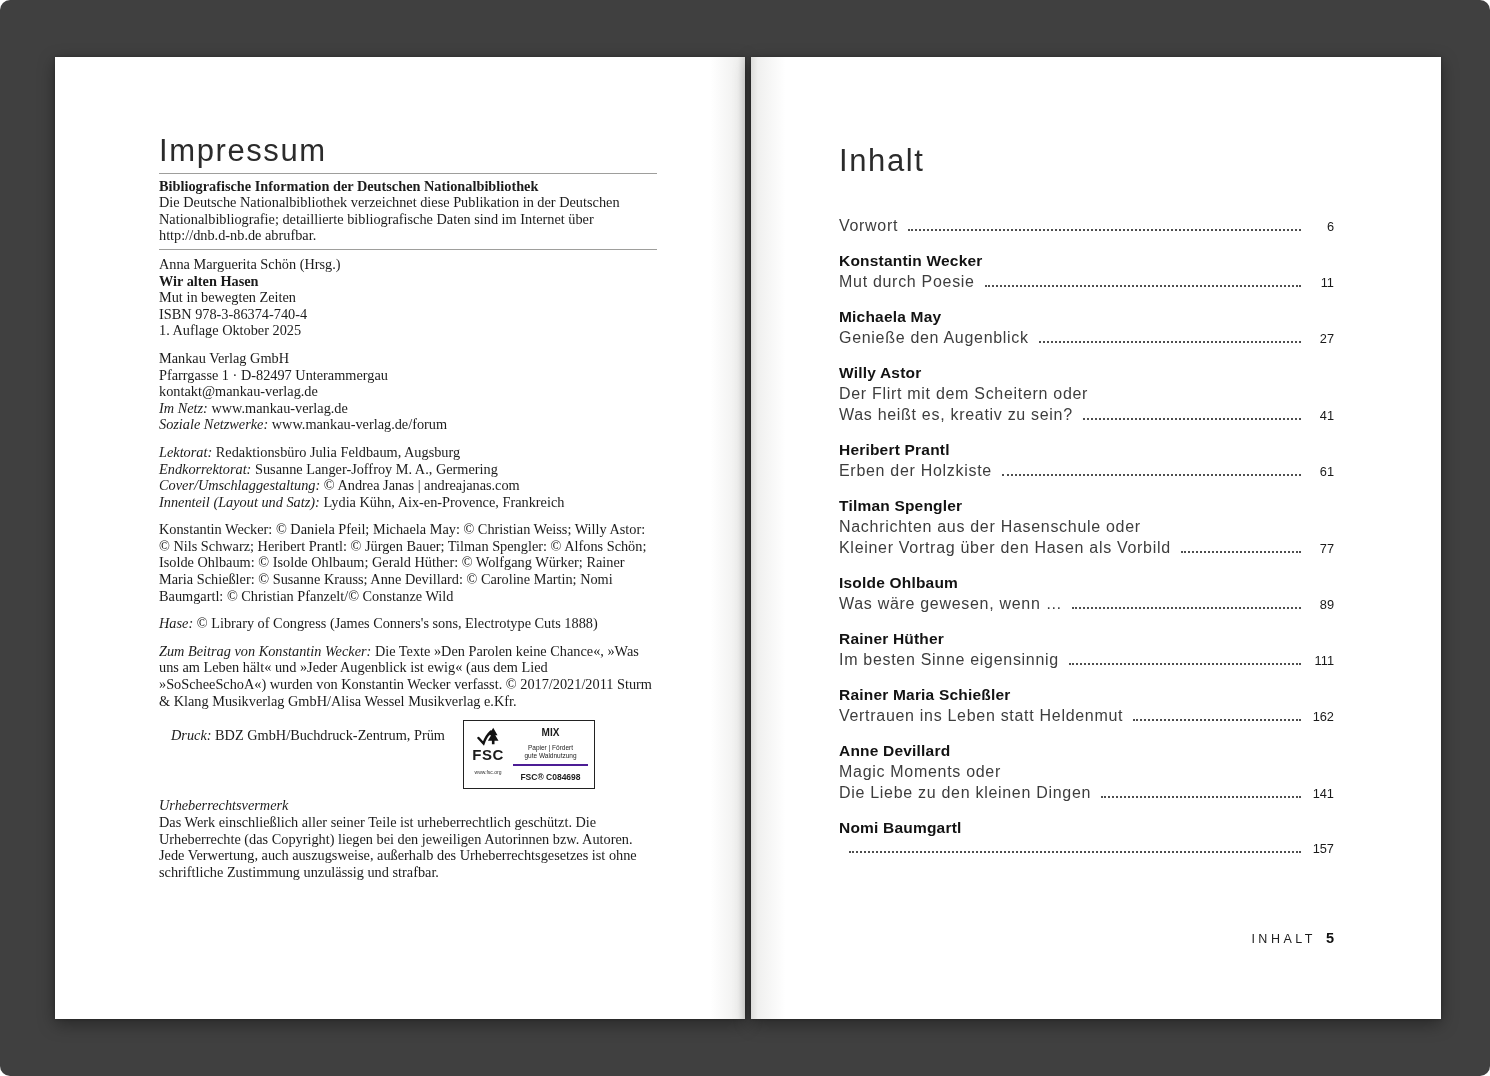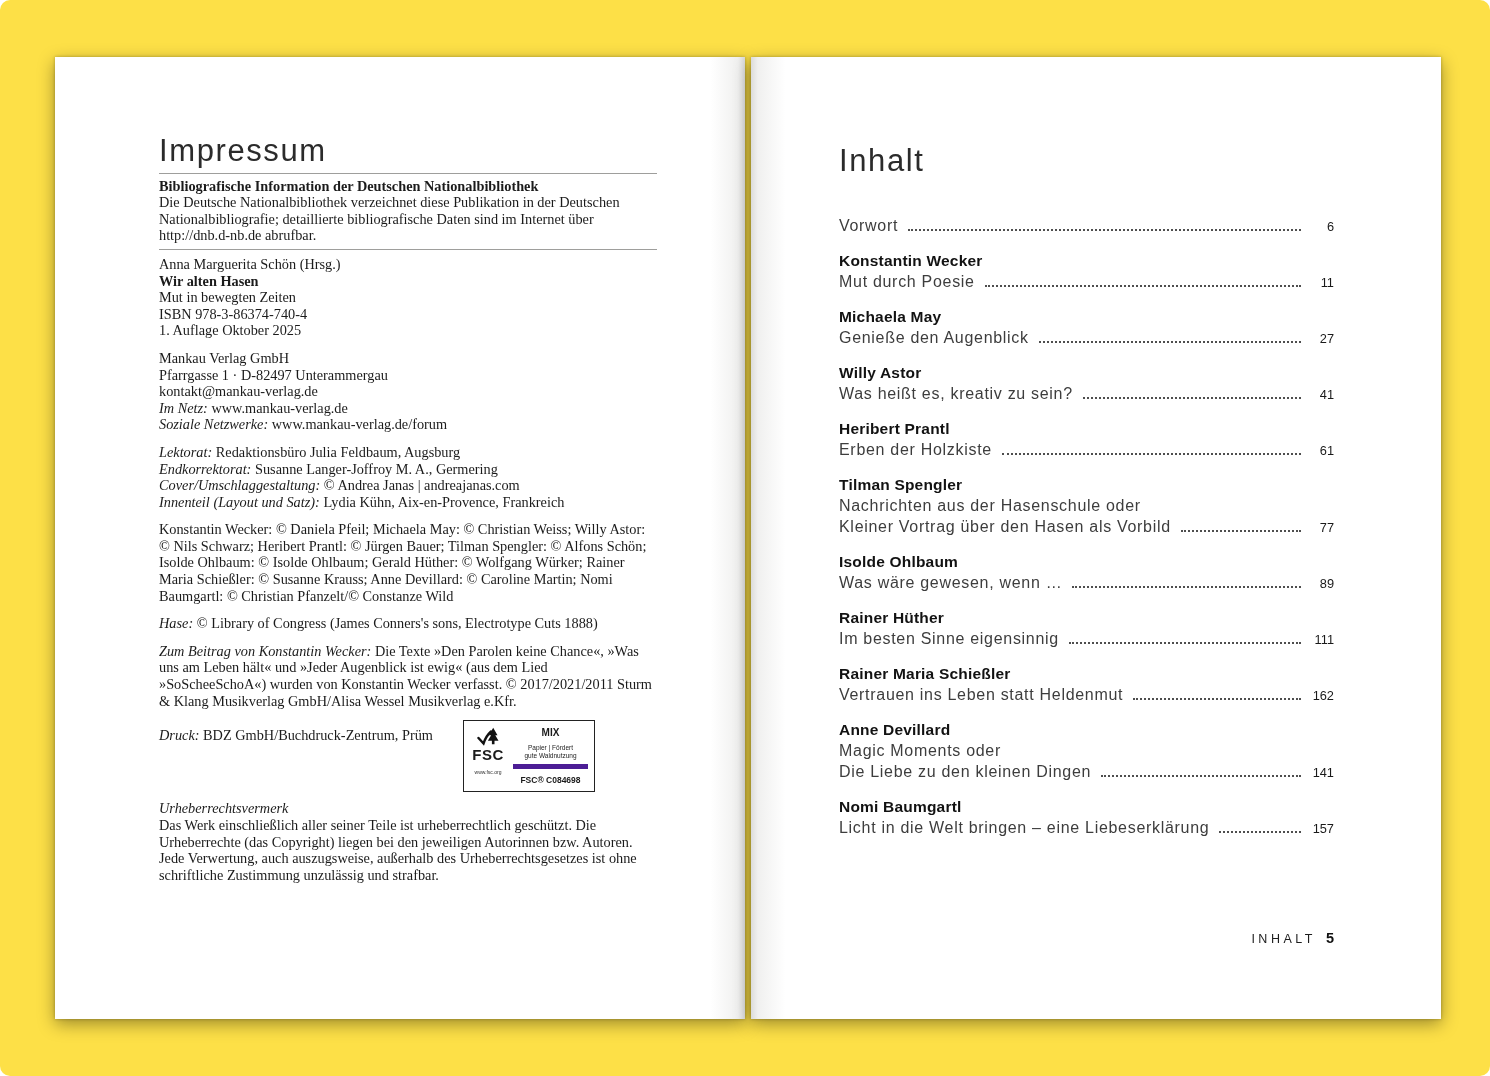--- a/index.html
+++ b/index.html
@@ -1,48 +1,48 @@
 <!DOCTYPE html>
 <html><head>
 <meta charset="utf-8">
 <style>
   * { margin:0; padding:0; box-sizing:border-box; }
   html,body { width:1490px; height:1076px; }
   body { background:#ffffff; font-family:"Liberation Serif", serif; }
-  .stage { position:relative; width:1490px; height:1076px; background:#fde047; border-radius:10px; overflow:hidden; }
+  .stage { position:relative; width:1490px; height:1076px; background:#404040; border-radius:10px; overflow:hidden; }
 
   .page { position:absolute; top:57px; height:962px; background:#fff;
           box-shadow:0 5px 16px rgba(0,0,0,.38), 0 0 3px rgba(0,0,0,.25); }
   .page-left  { left:55px;  width:690px; background:linear-gradient(to right,#fff 95%,#f0f0ef 99%,#dcdcda 100%); }
   .page-right { left:751px; width:690px; background:linear-gradient(to left,#fff 95%,#f0f0ef 99%,#dcdcda 100%); }
 
   
   .inner-left { padding:86px 88px 0 104px; font-size:14.3px; line-height:16.6px; color:#1b1b1b; }
   .page-title { font-family:"Liberation Sans", sans-serif; font-weight:300; font-size:31px;
                 letter-spacing:1.6px; color:#2b2b2b; margin-bottom:13px; }
   .rule { height:1px; background:#9e9e9c; }
   .blk { margin-bottom:11px; }
   .dnb { margin:4px 0 5px 0; }
   .rule-bottom { margin-bottom:6px; }
   .b { font-weight:bold; }
   .i { font-style:italic; }
 
   .druck-row { display:flex; align-items:flex-start; margin-top:3px; margin-bottom:8px; }
-  .druck { flex:1 1 auto; padding-top:7px; }
+  .druck { flex:1 1 auto; padding-top:7px;margin-left:12px; }
 
   .fsc-box { width:132px; border:1.3px solid #222; padding:4px 6px 3px 6px; margin-right:62px;
              display:flex; gap:7px; background:#fff; flex:0 0 auto; }
   .fsc-left { width:36px; text-align:center; }
   .fsc-left svg { display:block; margin:0 auto; }
   .fsc-acro { font-family:"Liberation Sans", sans-serif; font-weight:700; font-size:15px; letter-spacing:.5px; }
   .fsc-url  { font-family:"Liberation Sans", sans-serif; font-size:5px; color:#333; }
   .fsc-right { flex:1; text-align:center; font-family:"Liberation Sans", sans-serif; }
   .fsc-mix { font-weight:700; font-size:10px; margin-bottom:2px; }
   .fsc-small { font-size:6.5px; line-height:8px; color:#222; }
-  .fsc-code { font-size:8.5px; font-weight:700; margin-top:4px; border-top:5px solid #4c1d95; padding-top:3px; }
+  .fsc-code { font-size:8.5px; font-weight:700; margin-top:4px; border-top:2px solid #4c1d95; padding-top:3px; }
 
   
   .inner-right { padding:86px 107px 0 88px; }
   .toc-entry { margin-bottom:13px; }
   .toc-author { font-family:"Liberation Sans", sans-serif; font-weight:700; font-size:15.5px;
                 line-height:21px; letter-spacing:.2px; color:#121212; }
   .toc-text { font-family:"Liberation Sans", sans-serif; font-weight:300; font-size:16px;
               letter-spacing:.7px; color:#3d3d3d; white-space:nowrap; }
   .toc-line { line-height:21px; }
   .toc-row { display:flex; align-items:baseline; line-height:21px; }
@@ -161,20 +161,21 @@
         <div class="toc-author">Michaela May</div>
         <div class="toc-row">
           <span class="toc-text">Genieße den Augenblick</span>
           <span class="leader"></span>
           <span class="toc-page">27</span>
         </div>
       </div>
 
       <div class="toc-entry">
         <div class="toc-author">Willy Astor</div>
+        <div class="toc-line"><span class="toc-text">Der Flirt mit dem Scheitern oder</span></div>
         <div class="toc-row">
           <span class="toc-text">Was heißt es, kreativ zu sein?</span>
           <span class="leader"></span>
           <span class="toc-page">41</span>
         </div>
       </div>
 
       <div class="toc-entry">
         <div class="toc-author">Heribert Prantl</div>
         <div class="toc-row">
@@ -227,21 +228,20 @@
         <div class="toc-row">
           <span class="toc-text">Die Liebe zu den kleinen Dingen</span>
           <span class="leader"></span>
           <span class="toc-page">141</span>
         </div>
       </div>
 
       <div class="toc-entry">
         <div class="toc-author">Nomi Baumgartl</div>
         <div class="toc-row">
-          <span class="toc-text">Licht in die Welt bringen – eine Liebeserklärung</span>
           <span class="leader"></span>
           <span class="toc-page">157</span>
         </div>
       </div>
 
     </div>
 
     <div class="toc-footer">
       <span class="footer-label">INHALT</span><span class="footer-page">5</span>
     </div>

